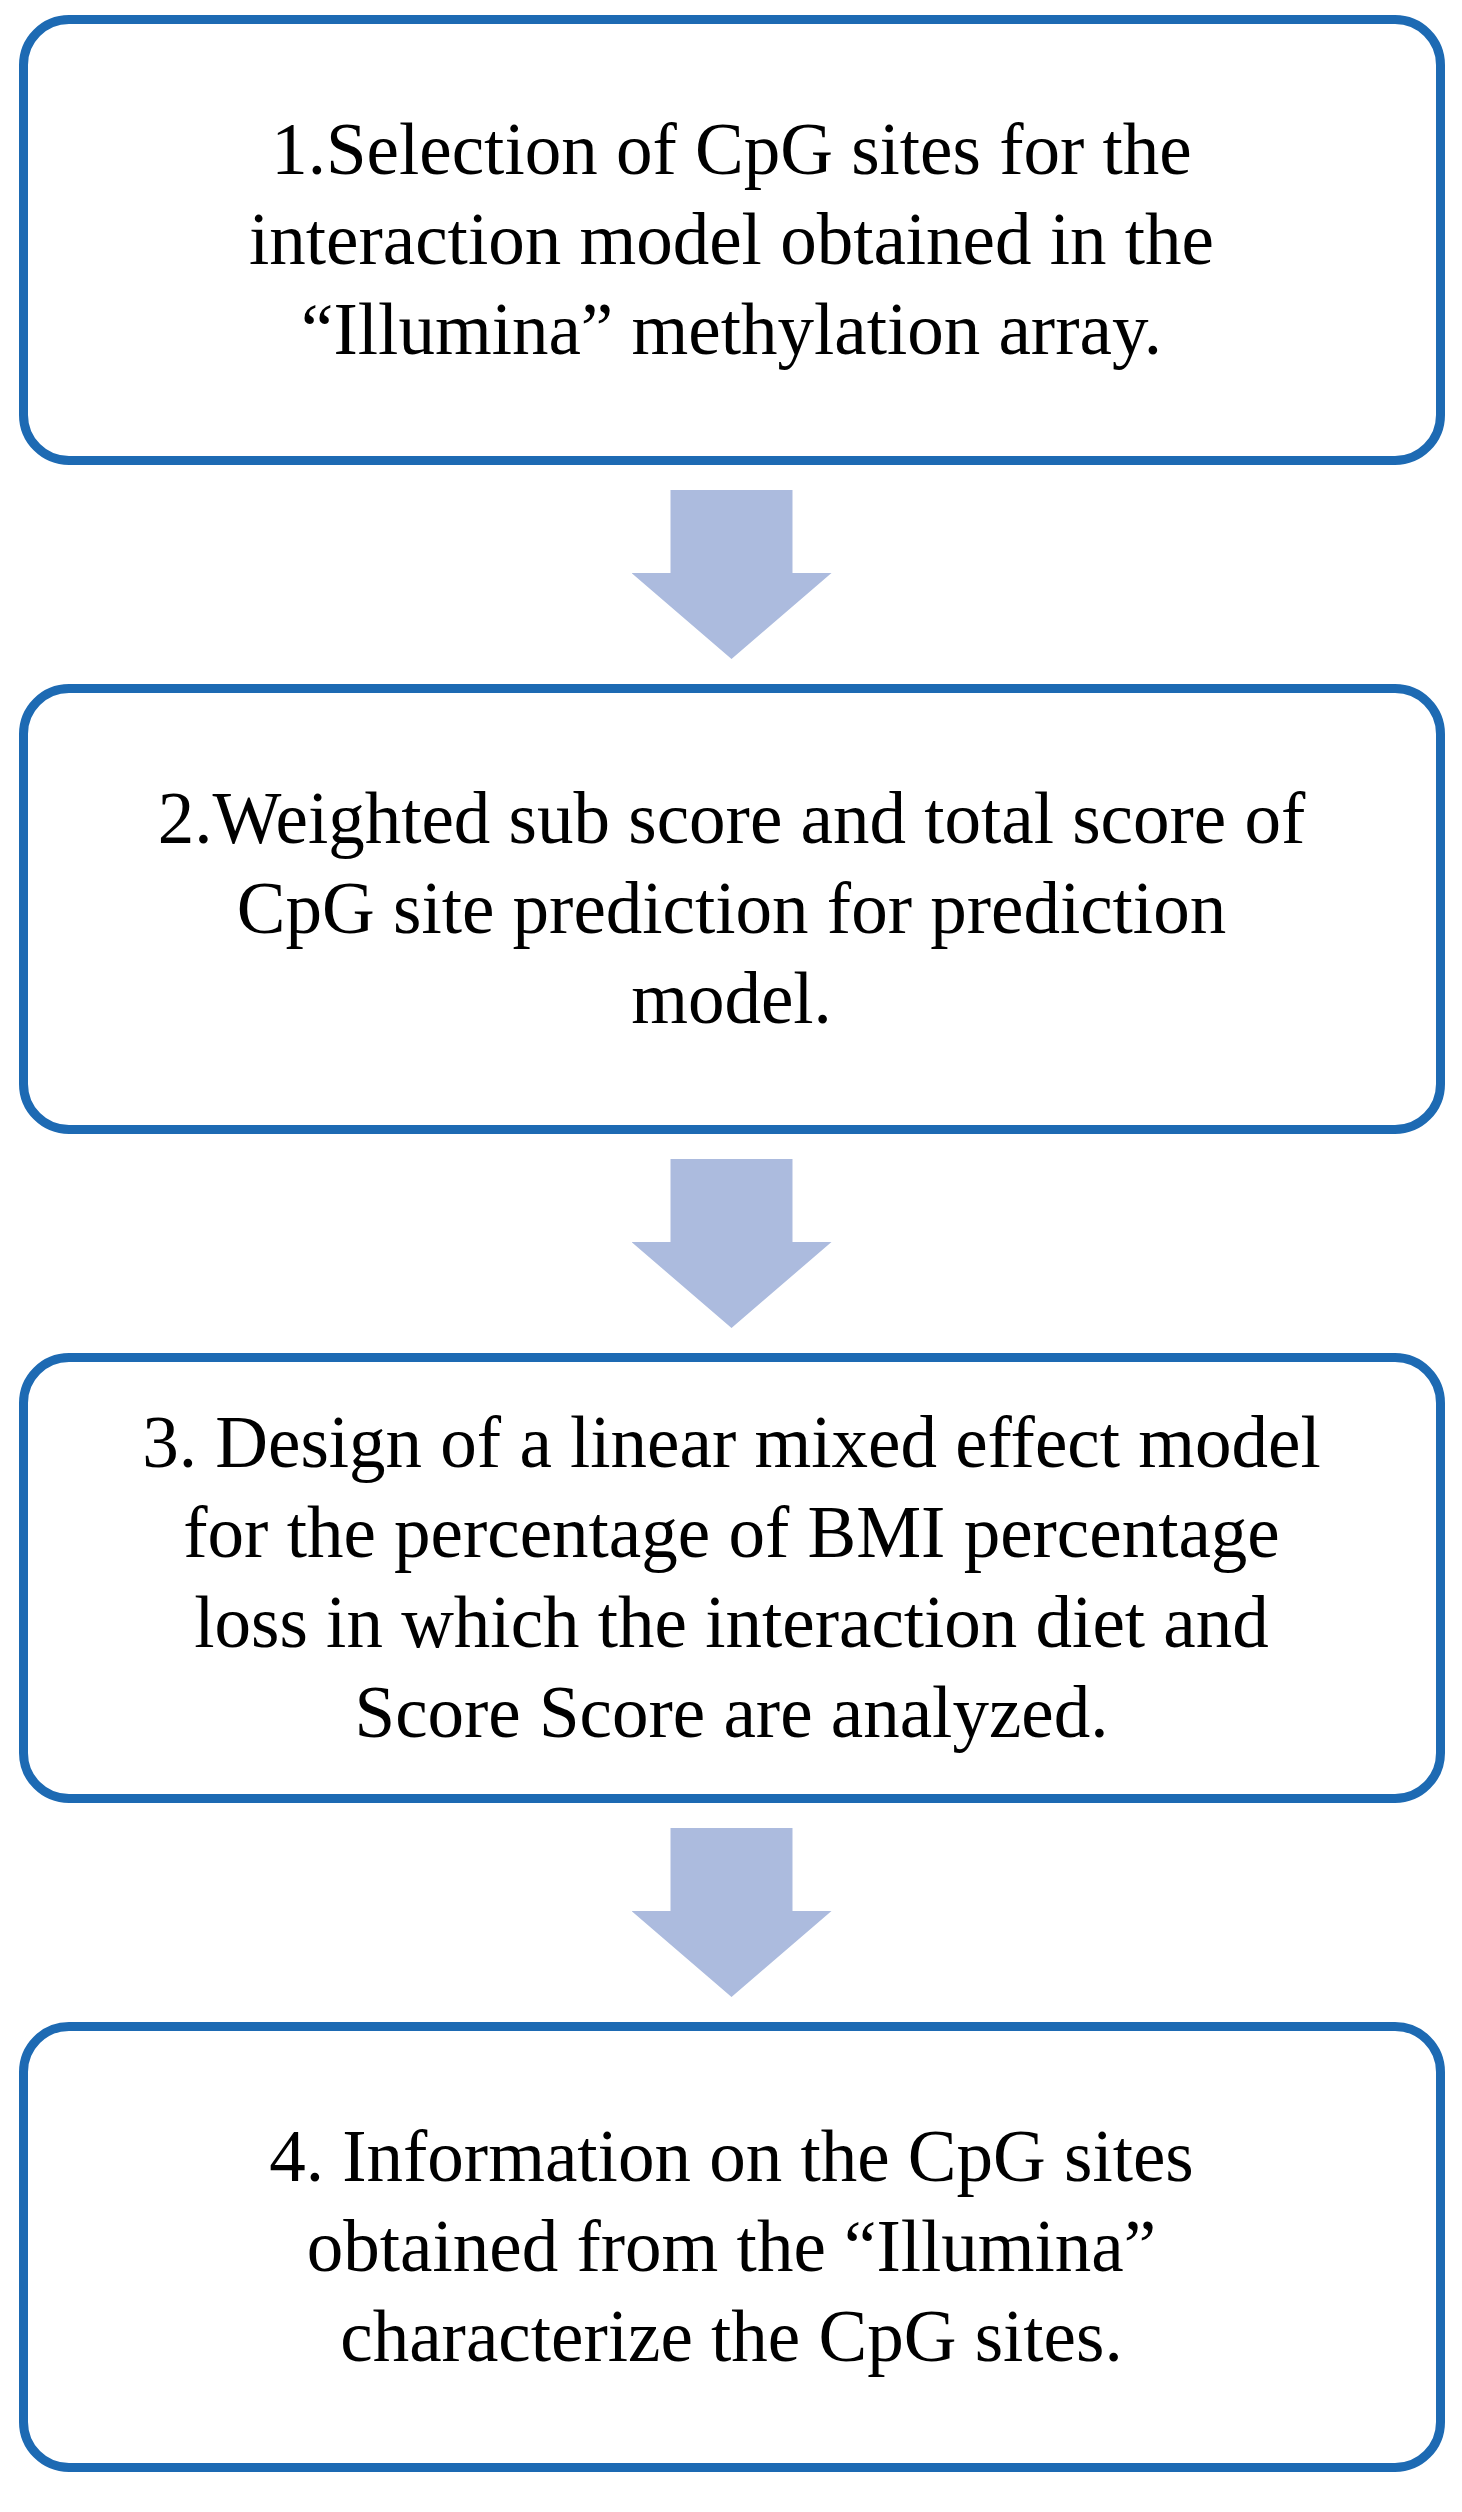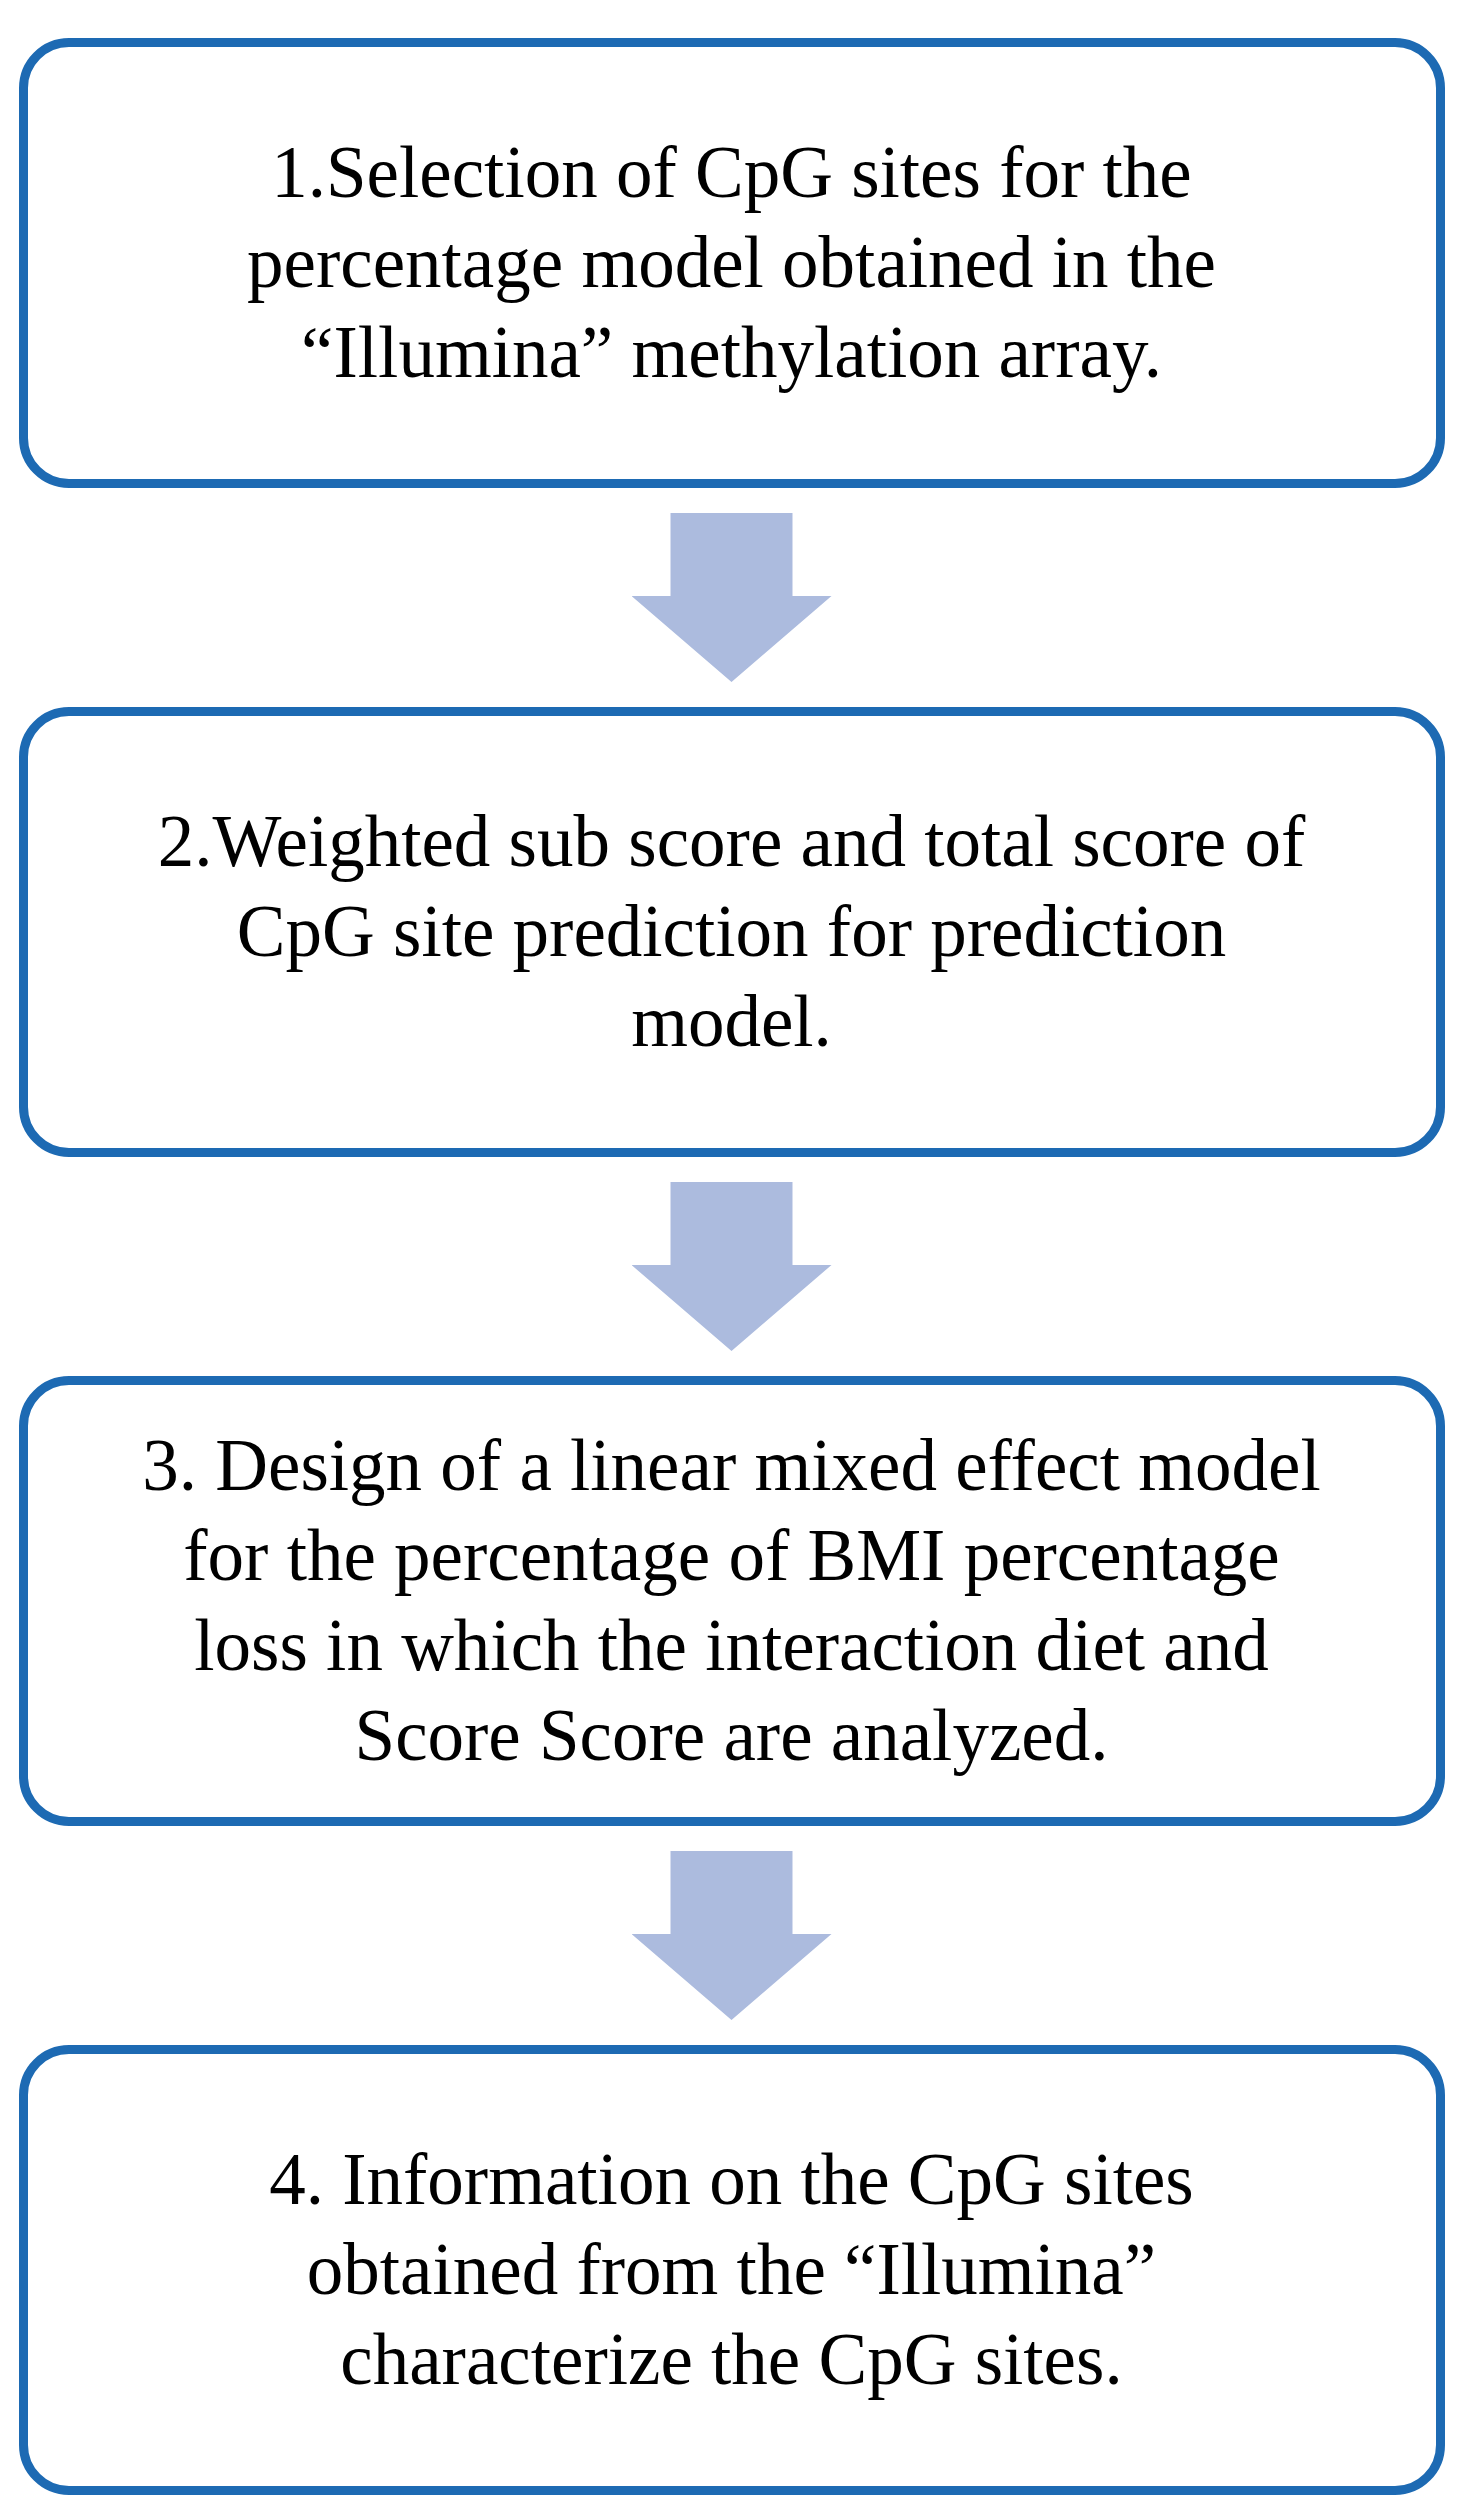--- a/index.html
+++ b/index.html
@@ -15,21 +15,21 @@
   body {
     width: 1463px;
     height: 2512px;
     font-family: "Liberation Serif", "DejaVu Serif", serif;
     color: var(--text);
     overflow: hidden;
   }
   .flow {
     width: 1463px;
     height: 2512px;
-    padding-top: 38px;
+    padding-top: 15px;
   }
   .box {
     width: 1426px;
     height: 450px;
     margin: 0 auto;
     border: 9px solid var(--box_border);
     border-radius: 50px;
     background: var(--background);
     display: flex;
     flex-direction: column;
@@ -65,21 +65,21 @@
     );
   }
 </style>
 </head>
 <body>
 
 <div class="flow">
 
   <section class="box">
     <div class="line">1.Selection of CpG sites for the</div>
-    <div class="line">percentage model obtained in the</div>
+    <div class="line">interaction model obtained in the</div>
     <div class="line">“Illumina” methylation array.</div>
   </section>
 
   <div class="arrow-wrap">
     <div class="arrow"></div>
   </div>
 
   <section class="box">
     <div class="line">2.Weighted sub score and total score of</div>
     <div class="line">CpG site prediction for prediction</div>

